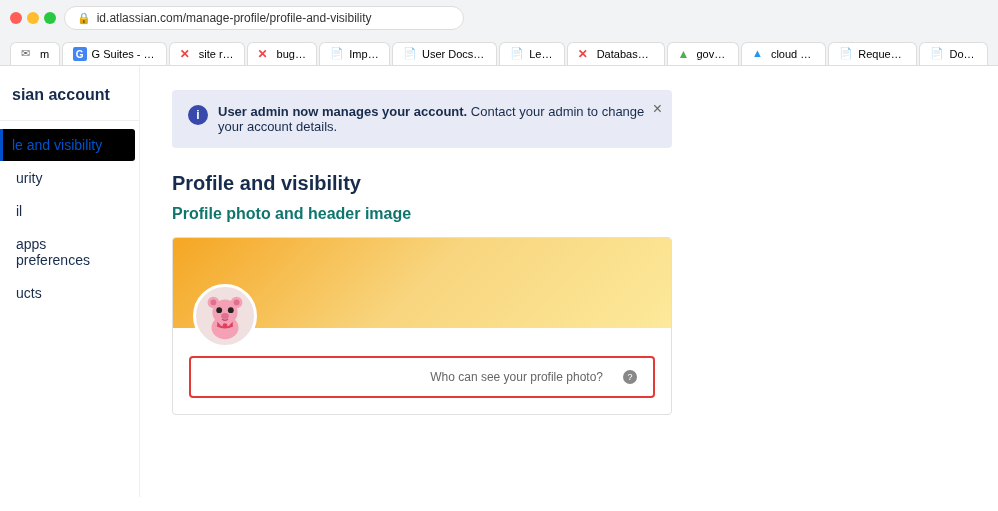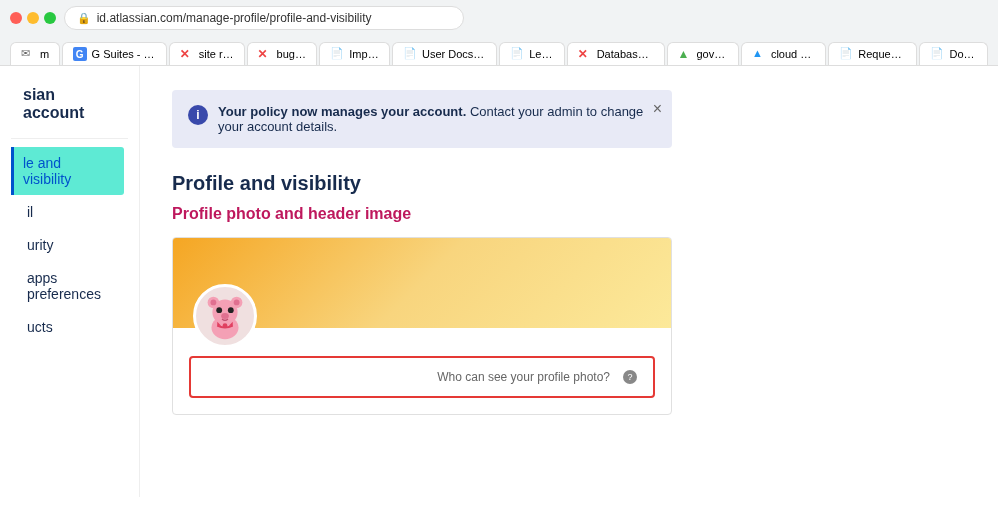--- a/index.html
+++ b/index.html
@@ -20,56 +20,56 @@
     .browser-tab .tab-text { overflow: hidden; text-overflow: ellipsis; white-space: nowrap; }
     .tab-g { background: #4285f4; color: white; font-weight: bold; font-size: 10px; display: flex; align-items: center; justify-content: center; border-radius: 2px; }
     .tab-x { color: #e44; font-size: 12px; font-weight: bold; }
     .tab-bookmark { color: #666; }
     .tab-green { color: #4caf50; font-size: 12px; }
 
     
     .page { display: flex; height: calc(511px - 80px); overflow: hidden; }
 
     
-    .sidebar { width: 140px; flex-shrink: 0; padding: 20px 11px; background: #fff; border-right: 1px solid #eee; }
+    .sidebar { width: 140px; flex-shrink: 0; padding: 20px 0; background: #fff; border-right: 1px solid #eee; }
     .sidebar-heading { font-size: 16px; font-weight: 600; color: #172b4d; padding: 0 12px 16px; border-bottom: 1px solid #eee; margin-bottom: 8px; }
     .sidebar-item { padding: 8px 12px; font-size: 14px; color: #172b4d; cursor: pointer; border-radius: 3px; margin: 1px 4px; }
-    .sidebar-item.active { background: #5eead4; color: #0052cc; font-weight: 500; border-left: 3px solid #0052cc; margin-left: 0; padding-left: 9px; border-radius: 0 3px 3px 0; }
+    .sidebar-item.active { background: #000000; color: #0052cc; font-weight: 500; border-left: 3px solid #0052cc; margin-left: 0; padding-left: 9px; border-radius: 0 3px 3px 0; }
 
     
     .main-content { flex: 1; overflow-y: auto; padding: 24px 32px; background: #fff; }
 
     
     .info-banner { background: #e8eaf6; border-radius: 4px; padding: 14px 16px; margin-bottom: 24px; display: flex; align-items: flex-start; gap: 10px; position: relative; max-width: 500px; }
     .info-icon { width: 20px; height: 20px; background: #3949ab; border-radius: 50%; color: white; display: flex; align-items: center; justify-content: center; font-size: 12px; font-weight: bold; flex-shrink: 0; margin-top: 1px; }
     .info-banner-text { flex: 1; font-size: 13px; color: #172b4d; }
     .info-banner-text strong { font-weight: 600; }
     .info-banner-link { color: #0052cc; text-decoration: none; font-size: 13px; display: block; margin-top: 4px; }
     .info-close { position: absolute; top: 10px; right: 10px; background: none; border: none; cursor: pointer; font-size: 16px; color: #666; }
 
     
     .page-title { font-size: 20px; font-weight: 600; color: #172b4d; margin-bottom: 10px; }
     .page-description { font-size: 14px; color: #172b4d; line-height: 1.5; margin-bottom: 8px; max-width: 500px; }
     .page-links { font-size: 14px; margin-bottom: 24px; }
     .page-links a { color: #0052cc; text-decoration: none; }
 
     
-    .section-title { font-size: 16px; font-weight: 600; color: #be185d; margin-bottom: 14px; }
+    .section-title { font-size: 16px; font-weight: 600; color: #0f766e; margin-bottom: 14px; }
 
     
     .profile-photo-container { max-width: 500px; border: 1px solid #e0e0e0; border-radius: 4px; overflow: hidden; }
     .profile-header-image { background: linear-gradient(135deg, #f5a623 0%, #f8d57e 50%, #fce99a 100%); height: 90px; position: relative; }
     .profile-avatar { width: 64px; height: 64px; border-radius: 50%; border: 3px solid #fff; position: absolute; bottom: -20px; left: 20px; overflow: hidden; background: #f0e0e0; display: flex; align-items: center; justify-content: center; }
 
     
     .teddy { width: 60px; height: 60px; }
 
     .profile-photo-controls { padding: 28px 16px 16px; }
     .visibility-control { border: 2px solid #e53935; border-radius: 4px; padding: 12px 16px; display: flex; flex-direction: column; align-items: flex-end; gap: 8px; }
-    .visibility-label { font-size: 12px; color: #666; display: flex; align-items: center; gap: 13px; }
+    .visibility-label { font-size: 12px; color: #666; display: flex; align-items: center; gap: 20px; }
     .help-icon { width: 14px; height: 14px; background: #888; border-radius: 50%; color: white; font-size: 9px; display: flex; align-items: center; justify-content: center; flex-shrink: 0; cursor: pointer; }
   </style>
 </head>
 <body>
 
 <div class="browser-chrome">
   <div class="browser-titlebar">
     <div class="browser-dots">
       <div class="browser-dot dot-red"></div>
       <div class="browser-dot dot-yellow"></div>
@@ -133,39 +133,39 @@
 </div>
 
 <div class="page">
 
   <div class="sidebar">
     <div class="sidebar-heading">sian account</div>
     <div class="sidebar-item active">
       <span>le and visibility</span>
     </div>
     <div class="sidebar-item">
+      <span>urity</span>
+    </div>
+    <div class="sidebar-item">
       <span>il</span>
-    </div>
-    <div class="sidebar-item">
-      <span>urity</span>
     </div>
     <div class="sidebar-item">
       <span>apps preferences</span>
     </div>
     <div class="sidebar-item">
       <span>ucts</span>
     </div>
   </div>
 
   <div class="main-content">
 
     <div class="info-banner">
       <div class="info-icon">i</div>
       <div class="info-banner-text">
-        <strong>Your policy now manages your account.</strong>
+        <strong>User admin now manages your account.</strong>
         <span> Contact your admin to change your account details.</span>
       </div>
       <button class="info-close">×</button>
     </div>
 
     <h1 class="page-title">Profile and visibility</h1>
 
     <h2 class="section-title">Profile photo and header image</h2>
 
     <div class="profile-photo-container">

